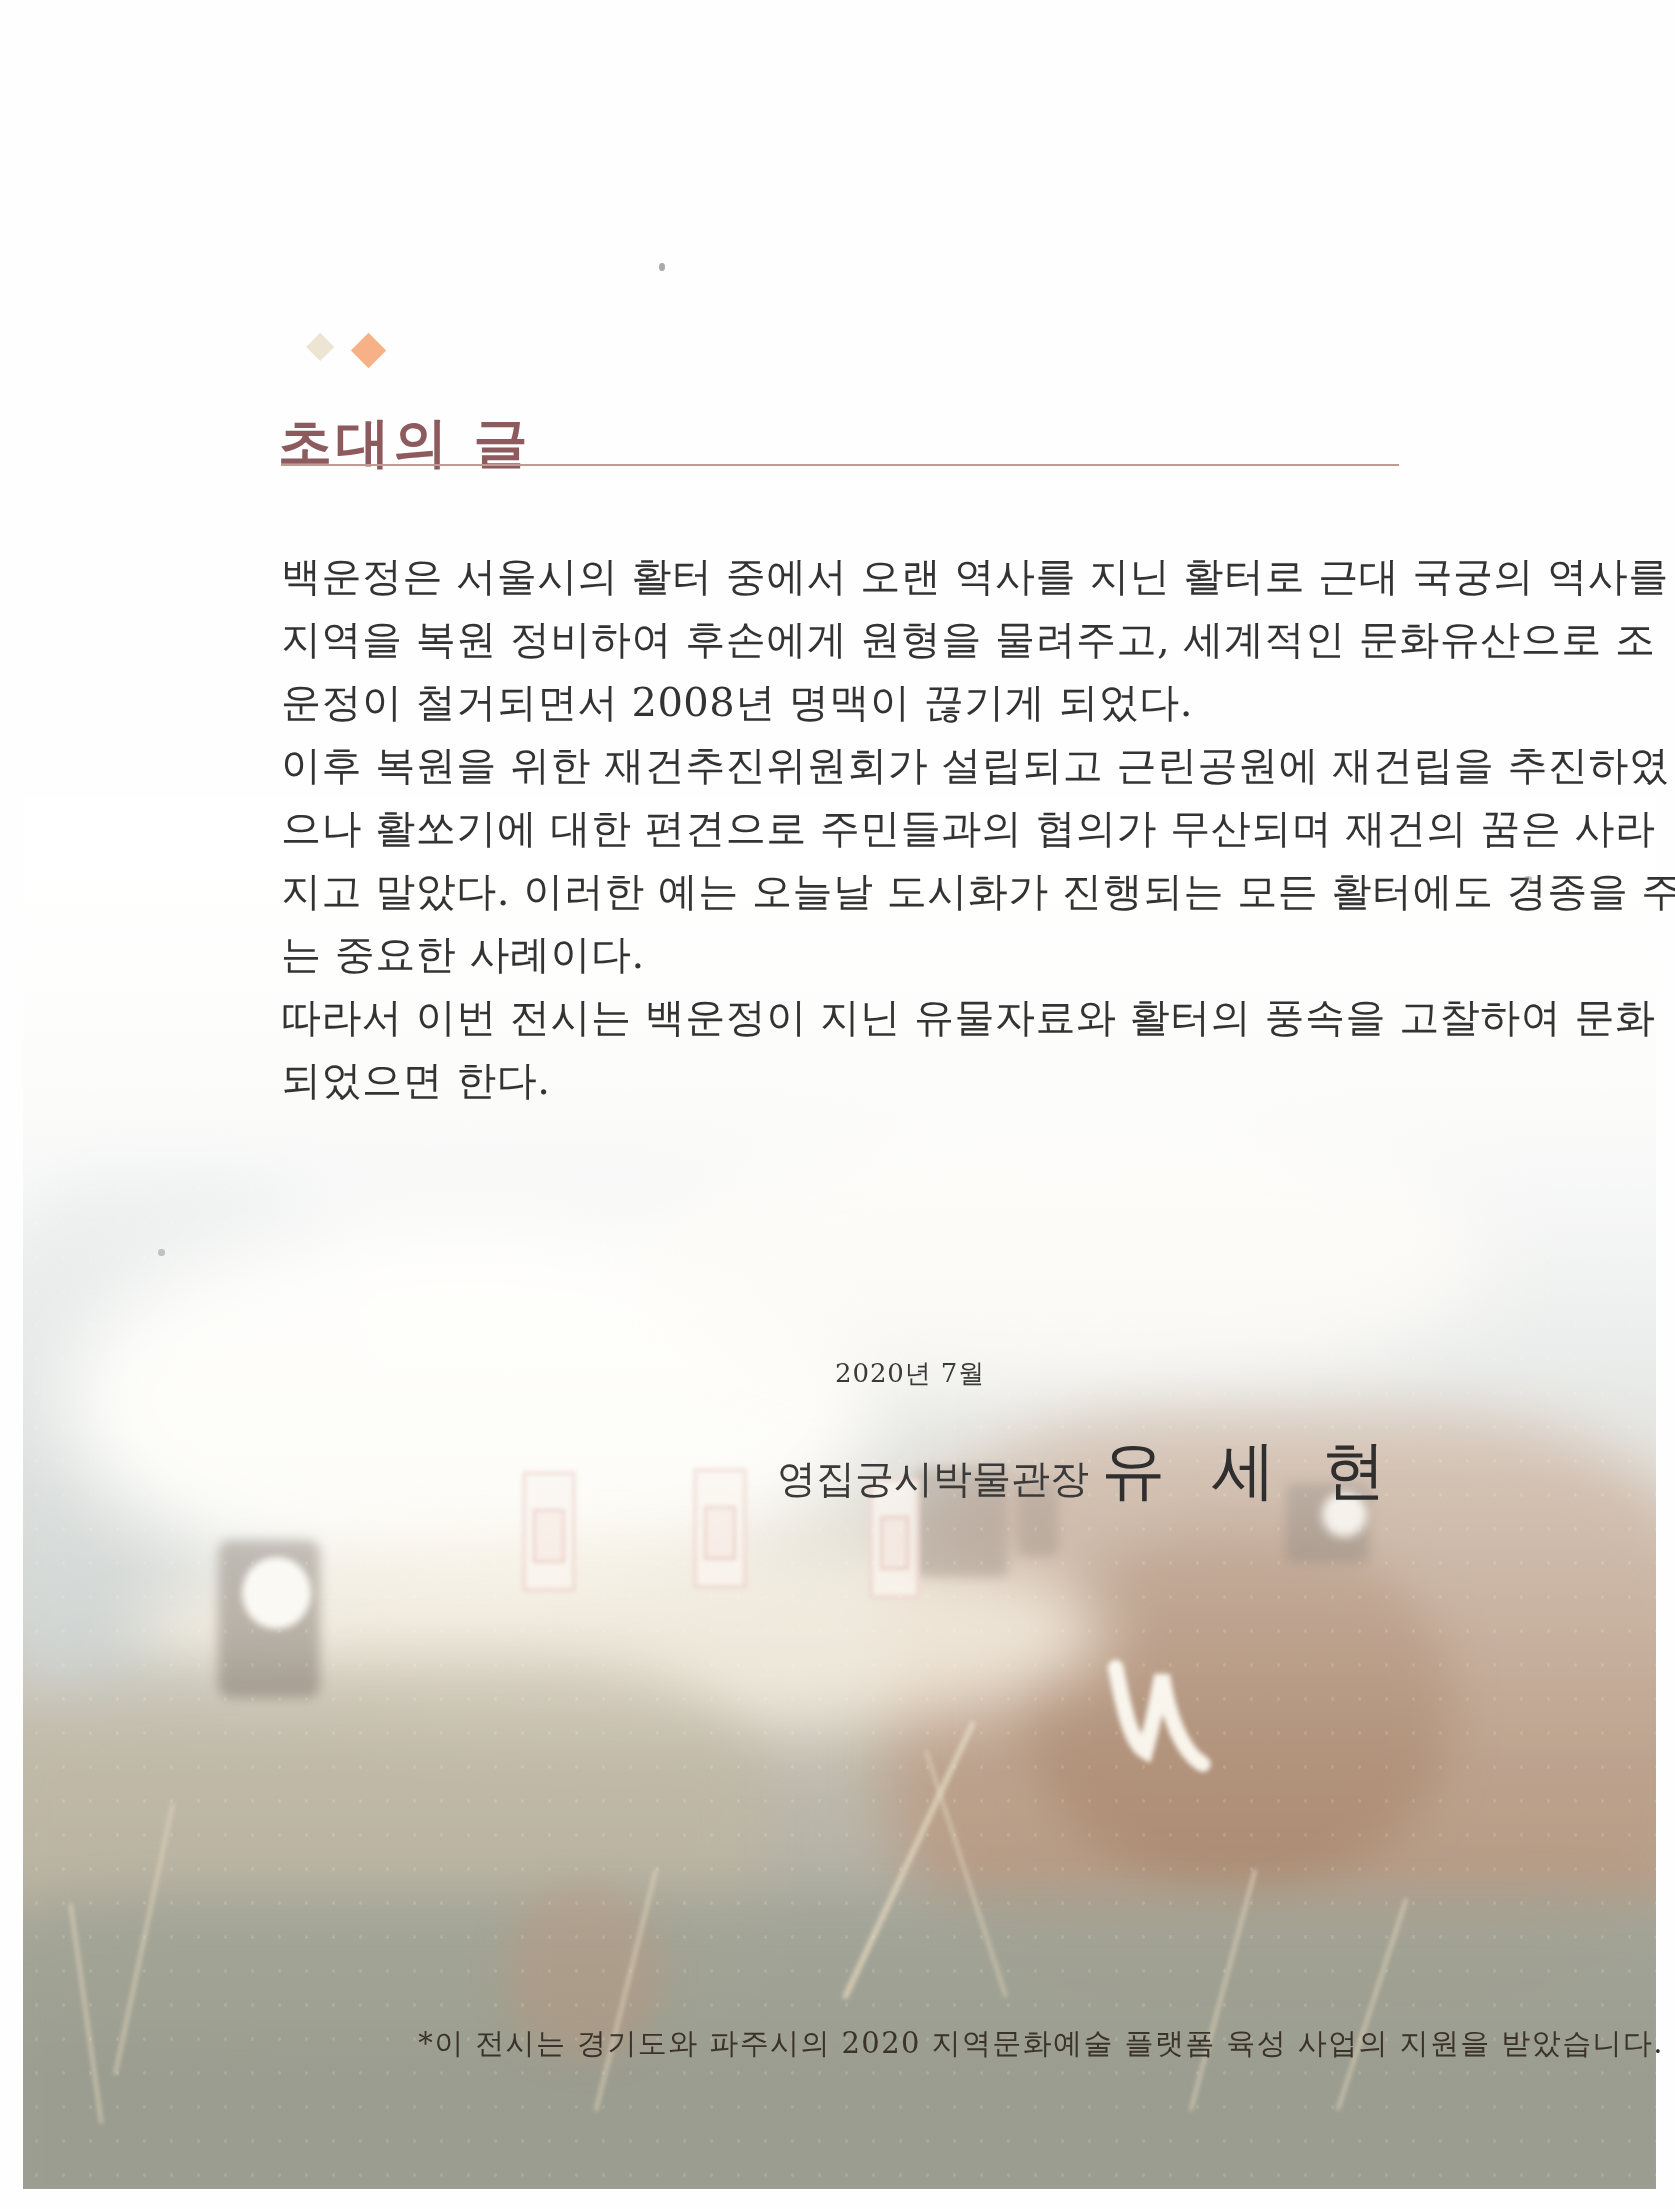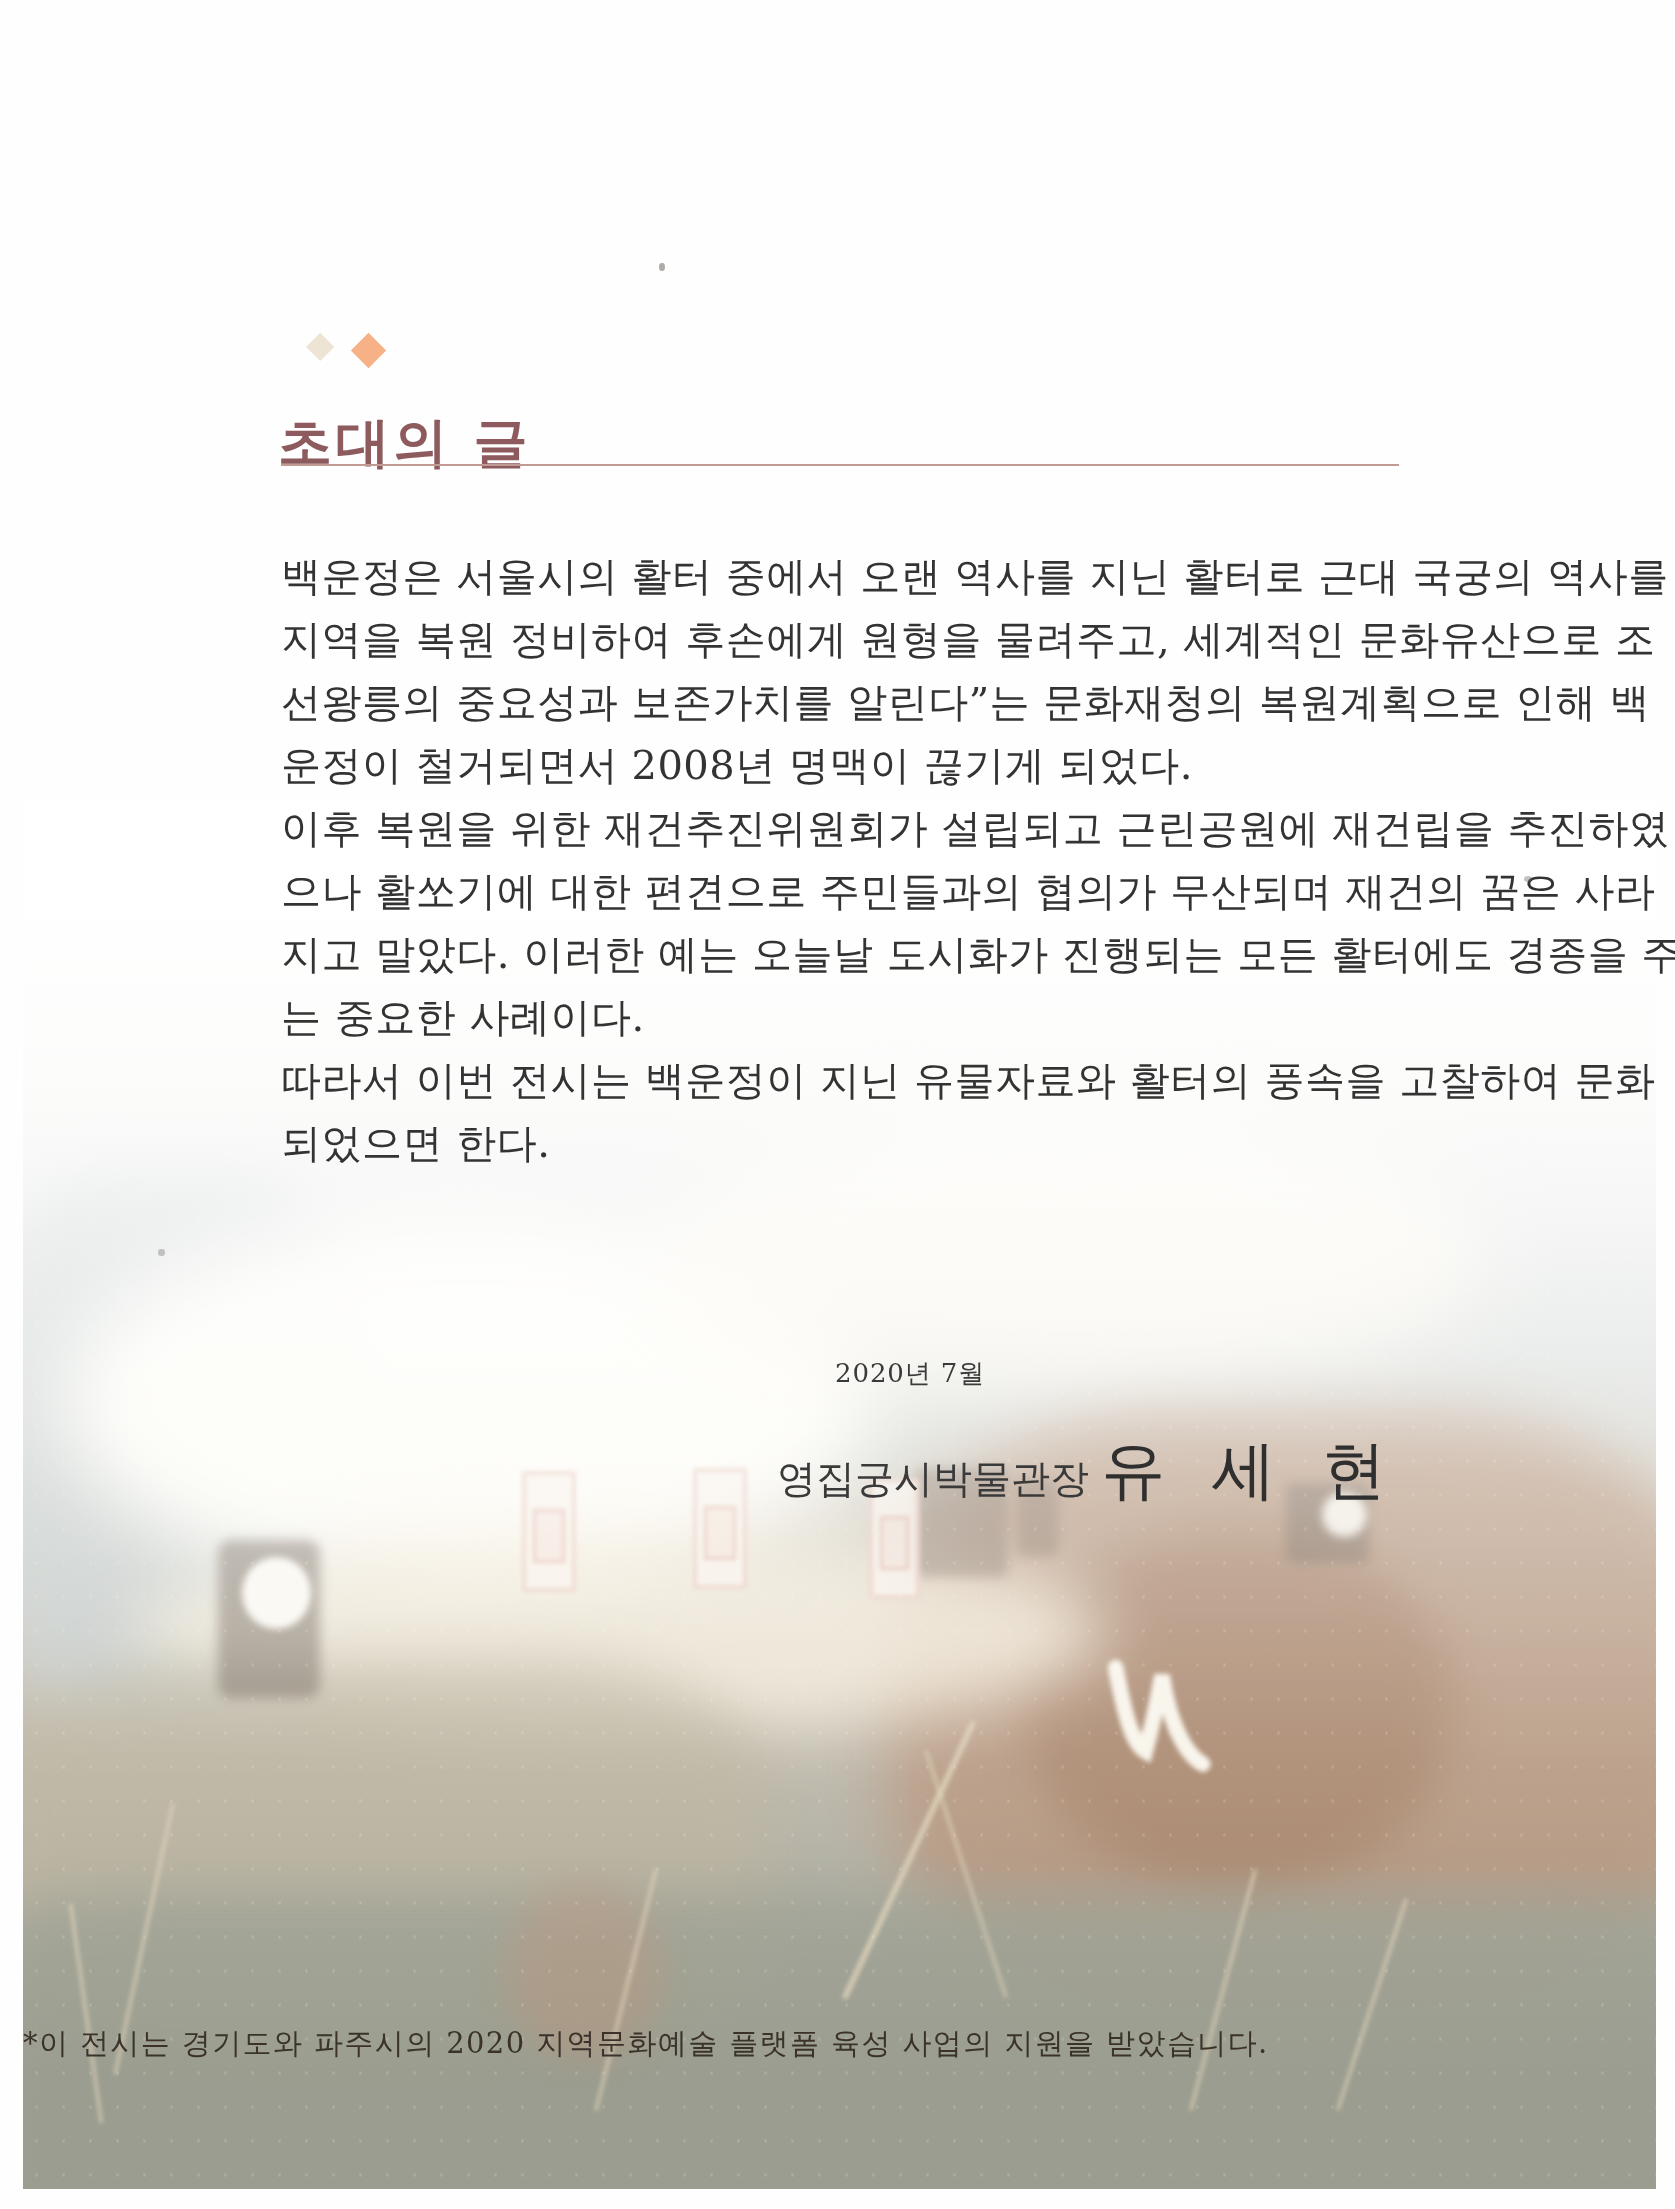--- a/index.html
+++ b/index.html
@@ -71,22 +71,22 @@
   .rule{position:absolute; left:281px; top:464px; width:1118px; height:1.9px; background:#c29a94;}
   .bodytext{position:absolute; left:281px; top:545px; width:1117px;
     font-size:40px; line-height:63px; color:#333; }
   .bodytext .ln{height:63px; text-align:justify; text-align-last:justify; white-space:nowrap; letter-spacing:0.5px;}
   .bodytext .ln.end{text-align-last:left;}
   .dateline{position:absolute; left:835px; top:1356px; width:564px;
     font-size:26px; color:#3a3a3a; letter-spacing:0.9px;}
   .sigline{position:absolute; left:557px; top:1427px; width:842px;
     text-align:right; font-size:39px; color:#3a3a3a;}
   .signame{font-size:64px; letter-spacing:13px; color:#2f2f2f;}
-  .footer{position:absolute; left:23px; top:2024px; width:1633px;
-    text-align:left; font-size:29px; letter-spacing:1.4px; color:#3a322b;}
+  .footer{position:absolute; left:31px; top:2024px; width:1633px;
+    text-align:right; font-size:29px; letter-spacing:1.4px; color:#3a322b;}
   .speck{position:absolute; background:#6b6560; border-radius:50%; opacity:.55;}
   .sp1{left:659px; top:263px; width:5.6px; height:8.3px;}
   .sp2{left:1524px; top:876px; width:8.3px; height:5.6px; opacity:.4;}
   .sp3{left:158px; top:1249px; width:6.5px; height:6.5px; opacity:.35;}
 </style>
 </head>
 <body>
 
 <div class="page">
 
@@ -132,21 +132,20 @@
 
     <div class="diamond dm-faded"></div>
     <div class="diamond dm-orange"></div>
 
     <h1 class="title">초대의 글</h1>
     <div class="rule"></div>
 
     <div class="bodytext">
       <div class="ln">백운정은 서울시의 활터 중에서 오랜 역사를 지닌 활터로 근대 국궁의 역사를</div>
       <div class="ln">지역을 복원 정비하여 후손에게 원형을 물려주고, 세계적인 문화유산으로 조</div>
-      <div class="ln">선왕릉의 중요성과 보존가치를 알린다”는 문화재청의 복원계획으로 인해 백</div>
       <div class="ln end">운정이 철거되면서 2008년 명맥이 끊기게 되었다.</div>
       <div class="ln">이후 복원을 위한 재건추진위원회가 설립되고 근린공원에 재건립을 추진하였</div>
       <div class="ln">으나 활쏘기에 대한 편견으로 주민들과의 협의가 무산되며 재건의 꿈은 사라</div>
       <div class="ln">지고 말았다. 이러한 예는 오늘날 도시화가 진행되는 모든 활터에도 경종을 주</div>
       <div class="ln end">는 중요한 사례이다.</div>
       <div class="ln">따라서 이번 전시는 백운정이 지닌 유물자료와 활터의 풍속을 고찰하여 문화</div>
       <div class="ln end">되었으면 한다.</div>
     </div>
 
     <div class="dateline">2020년 7월</div>

